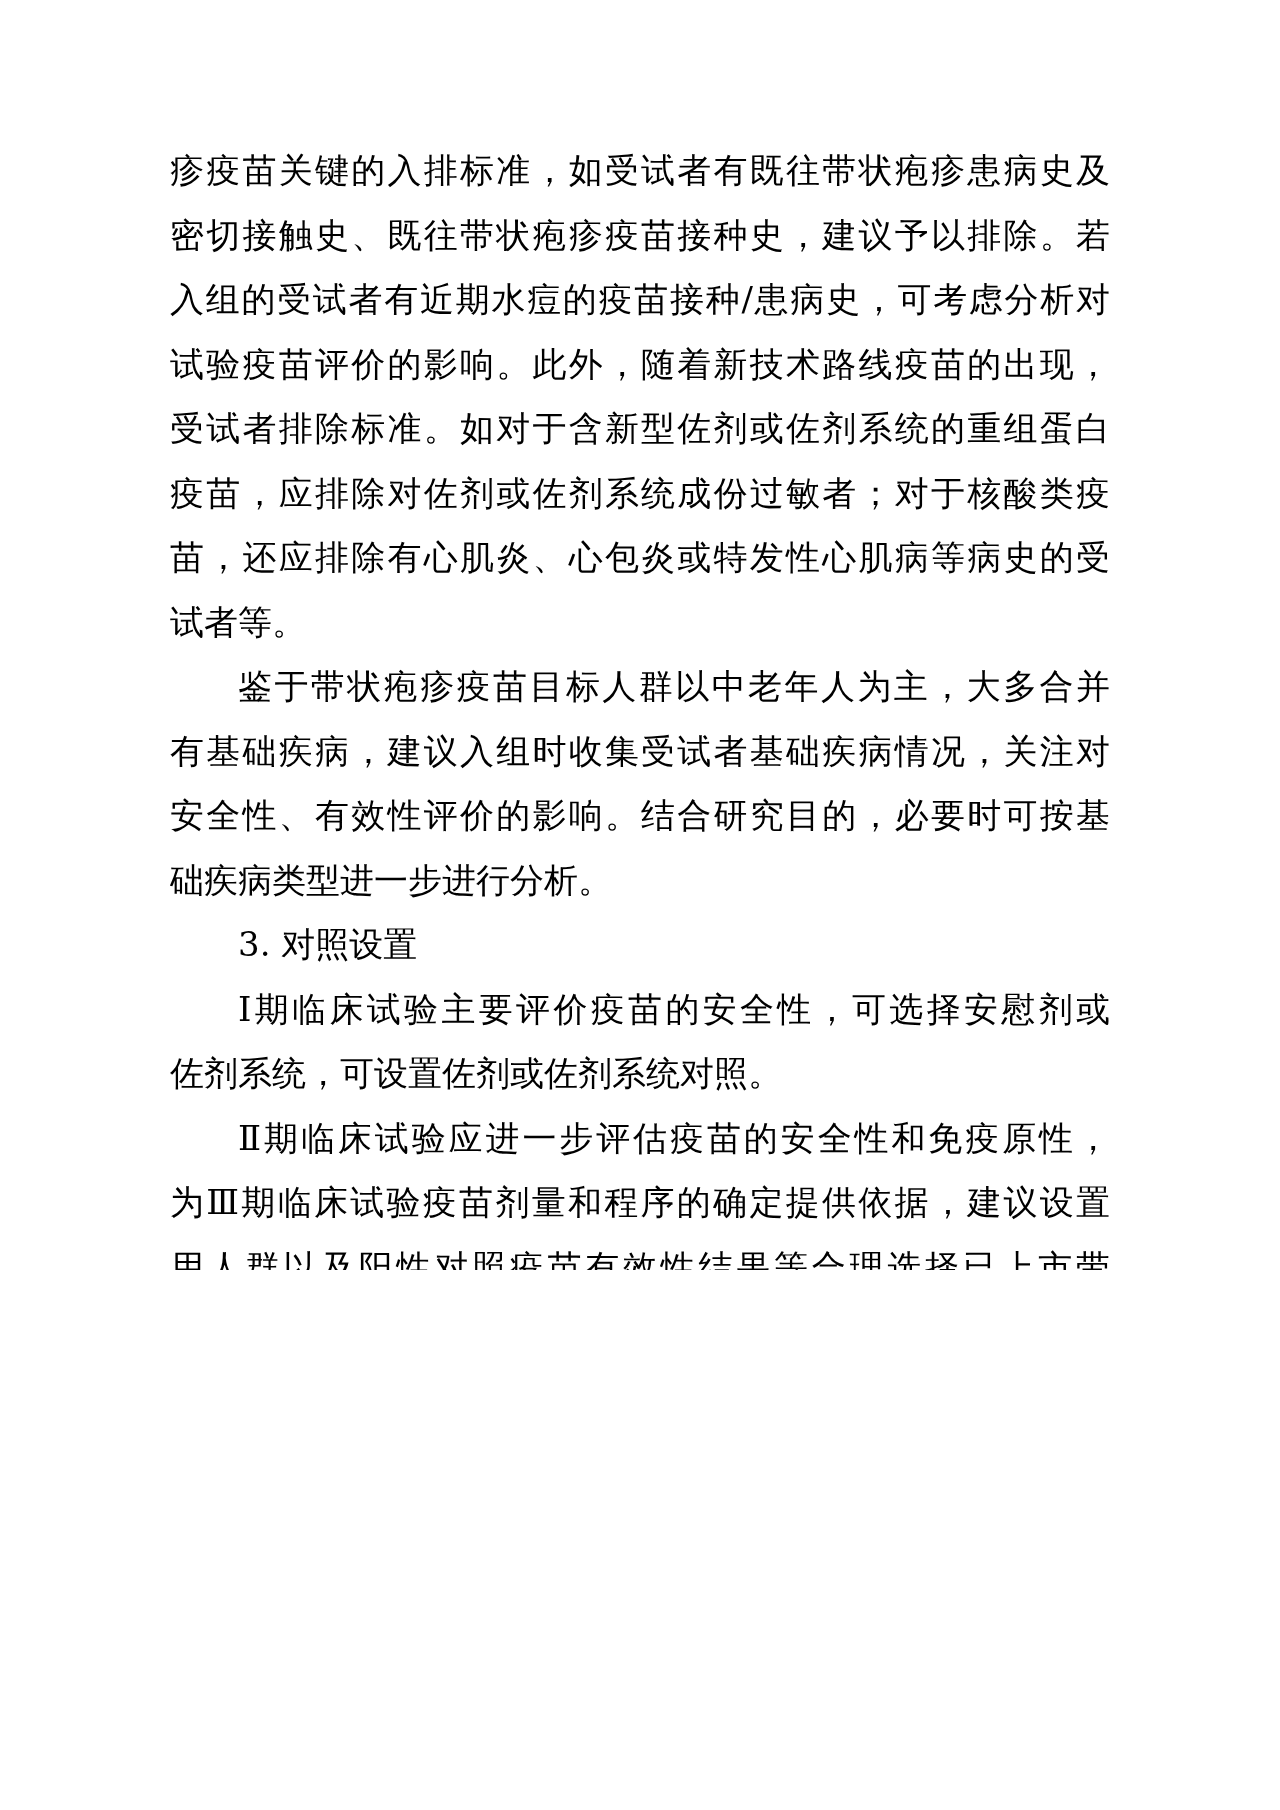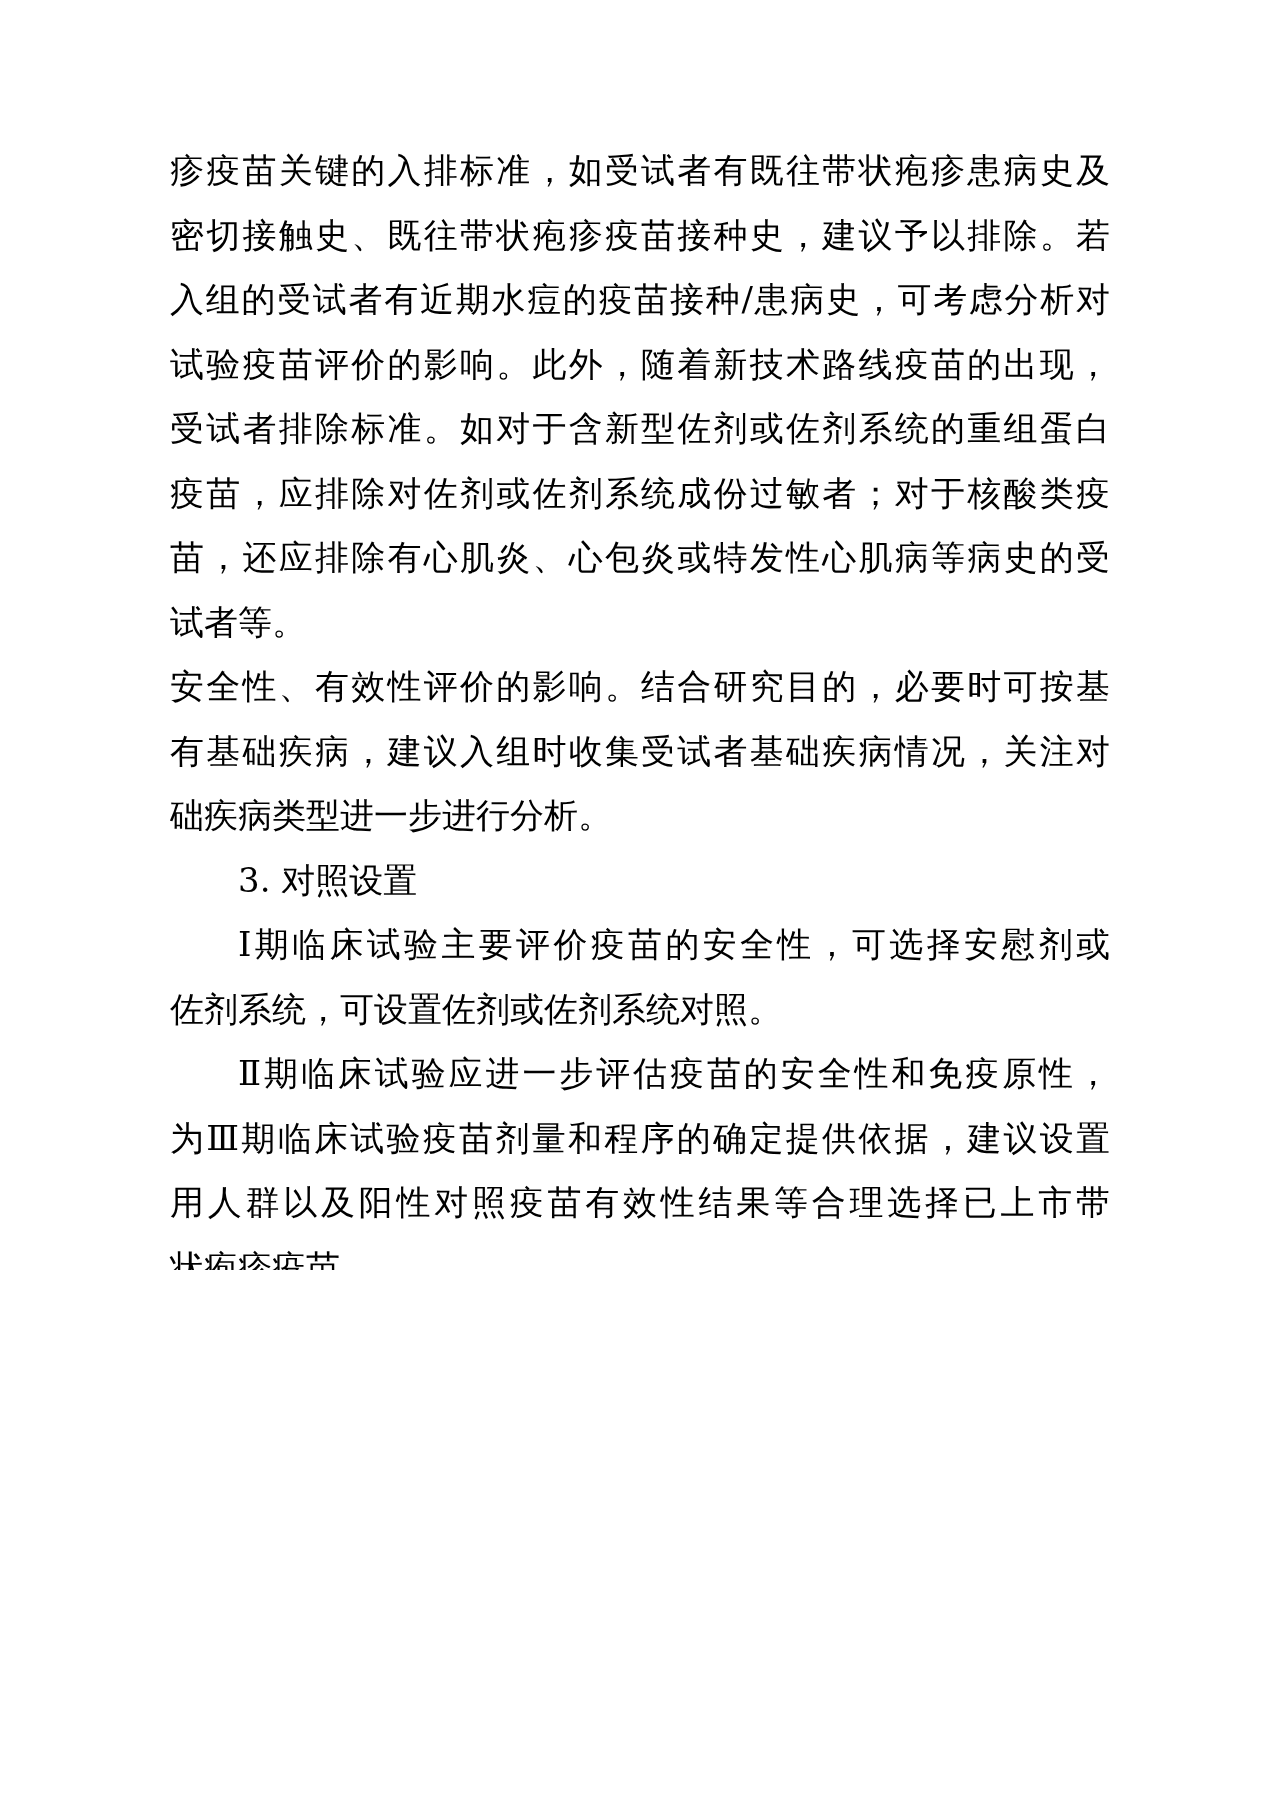--- a/index.html
+++ b/index.html
@@ -39,22 +39,23 @@
 <div class="page">
   <div class="text-block">
     <div class="ln j">疹疫苗关键的入排标准，如受试者有既往带状疱疹患病史及</div>
     <div class="ln j">密切接触史、既往带状疱疹疫苗接种史，建议予以排除。若</div>
     <div class="ln j">入组的受试者有近期水痘的疫苗接种/患病史，可考虑分析对</div>
     <div class="ln j">试验疫苗评价的影响。此外，随着新技术路线疫苗的出现，</div>
     <div class="ln j">受试者排除标准。如对于含新型佐剂或佐剂系统的重组蛋白</div>
     <div class="ln j">疫苗，应排除对佐剂或佐剂系统成份过敏者；对于核酸类疫</div>
     <div class="ln j">苗，还应排除有心肌炎、心包炎或特发性心肌病等病史的受</div>
     <div class="ln">试者等。</div>
+    <div class="ln j ind">鉴于带状疱疹疫苗目标人群以中老年人为主，大多合并</div>
+    <div class="ln j">有基础疾病，建议入组时收集受试者基础疾病情况，关注对</div>
     <div class="ln j">安全性、有效性评价的影响。结合研究目的，必要时可按基</div>
-    <div class="ln j">有基础疾病，建议入组时收集受试者基础疾病情况，关注对</div>
     <div class="ln">础疾病类型进一步进行分析。</div>
     <div class="ln ind">3. 对照设置</div>
     <div class="ln j ind">Ⅰ期临床试验主要评价疫苗的安全性，可选择安慰剂或</div>
     <div class="ln">佐剂系统，可设置佐剂或佐剂系统对照。</div>
     <div class="ln j ind">Ⅱ期临床试验应进一步评估疫苗的安全性和免疫原性，</div>
     <div class="ln j">为Ⅲ期临床试验疫苗剂量和程序的确定提供依据，建议设置</div>
     <div class="ln j">用人群以及阳性对照疫苗有效性结果等合理选择已上市带</div>
     <div class="ln">状疱疹疫苗。</div>
   </div>
   <div class="pagenum">4</div>

